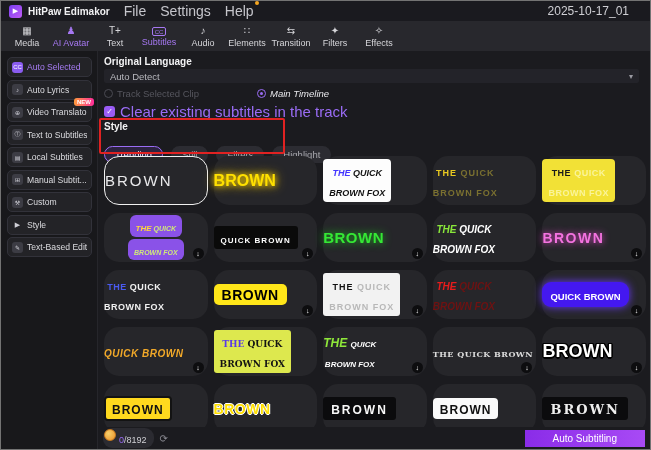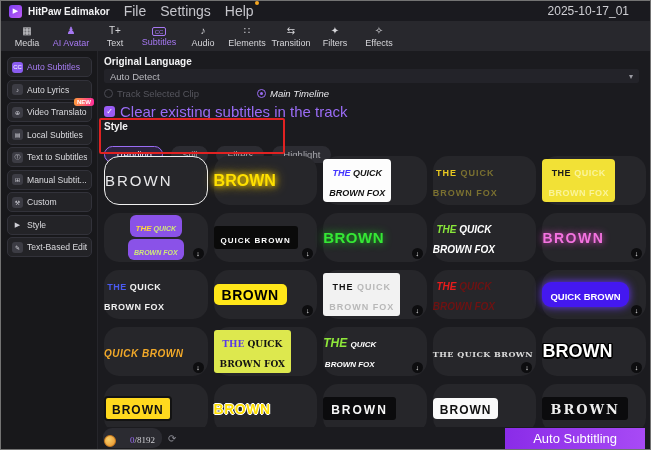--- a/index.html
+++ b/index.html
@@ -107,27 +107,27 @@
   .t-wi8 { color:#fff; font-style:italic; font-weight:800; font-size:8px; }
   .t-serifsm { font-family:"DejaVu Serif",serif; color:#dcdcdc; font-weight:700; font-size:8px; letter-spacing:.5px; }
   .t-outlinew { color:#fff; font-weight:900; font-size:18px; text-shadow:-1.5px 0 #000,1.5px 0 #000,0 -1.5px #000,0 1.5px #000,-1px -1px #000,1px 1px #000,-1px 1px #000,1px -1px #000; }
   .t-blkb13 { color:#111; font-weight:900; font-size:12px; letter-spacing:1px; }
   .t-yelout { color:#ffdf00; font-weight:900; font-size:14px; letter-spacing:.5px; text-shadow:-1px 0 #fff,1px 0 #fff,0 -1px #fff,0 1px #fff; }
   .t-whtb13 { color:#f8f8f8; font-weight:900; font-size:12px; letter-spacing:2px; }
   .t-whtserif { font-family:"DejaVu Serif",serif; color:#eee; font-weight:600; font-size:13px; letter-spacing:2px; }
 
   
   .footer { position:absolute; left:97px; right:0; bottom:0; height:22px; background:#1b1b1f; display:flex; align-items:center; padding:0 5px; }
-  .credit-pill { display:flex; align-items:flex-end; background:#2b2b31; border-radius:9px; padding:1px 7px 1px 1px; gap:14px;font-family:Liberation Serif, serif; }
+  .credit-pill { display:flex; align-items:flex-start; background:#2b2b31; border-radius:9px; padding:1px 7px 1px 1px; gap:3px; }
   .coin { width:12px; height:12px; border-radius:50%; background:radial-gradient(circle at 35% 35%,#f8cf6a,#e8912a); border:1px solid #c97b1e; }
   .credit-used { font-size:9px; color:#9a6cf5; }
   .credit-total { font-size:9px; color:#cfcfd4; }
   .refresh { margin-left:6px; font-size:10px; color:#8a8a92; cursor:pointer; }
   .spacer { flex:1; }
-  .auto-btn { background:linear-gradient(90deg,#8a2ce8,#a84af5); color:#fff; font-size:13px; padding:3px 28px; border-radius:0; border:none; cursor:pointer; font-family:"Liberation Sans",sans-serif; }
+  .auto-btn { background:linear-gradient(90deg,#8a2ce8,#a84af5); color:#fff; font-size:10px; padding:3px 28px; border-radius:0; border:none; cursor:pointer; font-family:"Liberation Sans",sans-serif; }
 </style>
 </head>
 <body>
 
 <div class="window">
 
   <div class="titlebar">
     <div class="logo">▶</div>
     <div class="appname">HitPaw Edimakor</div>
     <div id="menubar" style="display:flex;">
@@ -173,38 +173,38 @@
       </div>
       <div class="tb-tab">
         <span class="ticon">✧</span>
         <span class="tlabel">Effects</span>
       </div>
     </div>
 
   <div class="sidebar" id="sidebar">
       <div class="sb-item active">
         <span class="sicon">CC</span>
-        <span class="slabel">Auto Subtitles</span>
+        <span class="slabel">Auto Selected</span>
       </div>
       <div class="sb-item">
         <span class="sicon">♪</span>
         <span class="slabel">Auto Lyrics</span>
       </div>
       <div class="sb-item">
         <span class="sicon">⊕</span>
         <span class="slabel">Video Translator</span>
         <span class="sb-badge">NEW</span>
       </div>
       <div class="sb-item">
+        <span class="sicon">Ⓣ</span>
+        <span class="slabel">Text to Subtitles</span>
+      </div>
+      <div class="sb-item">
         <span class="sicon">▤</span>
         <span class="slabel">Local Subtitles</span>
-      </div>
-      <div class="sb-item">
-        <span class="sicon">Ⓣ</span>
-        <span class="slabel">Text to Subtitles</span>
       </div>
       <div class="sb-item">
         <span class="sicon">⊞</span>
         <span class="slabel">Manual Subtit...</span>
       </div>
       <div class="sb-item">
         <span class="sicon">⚒</span>
         <span class="slabel">Custom</span>
       </div>
       <div class="sb-item noboxicon">

